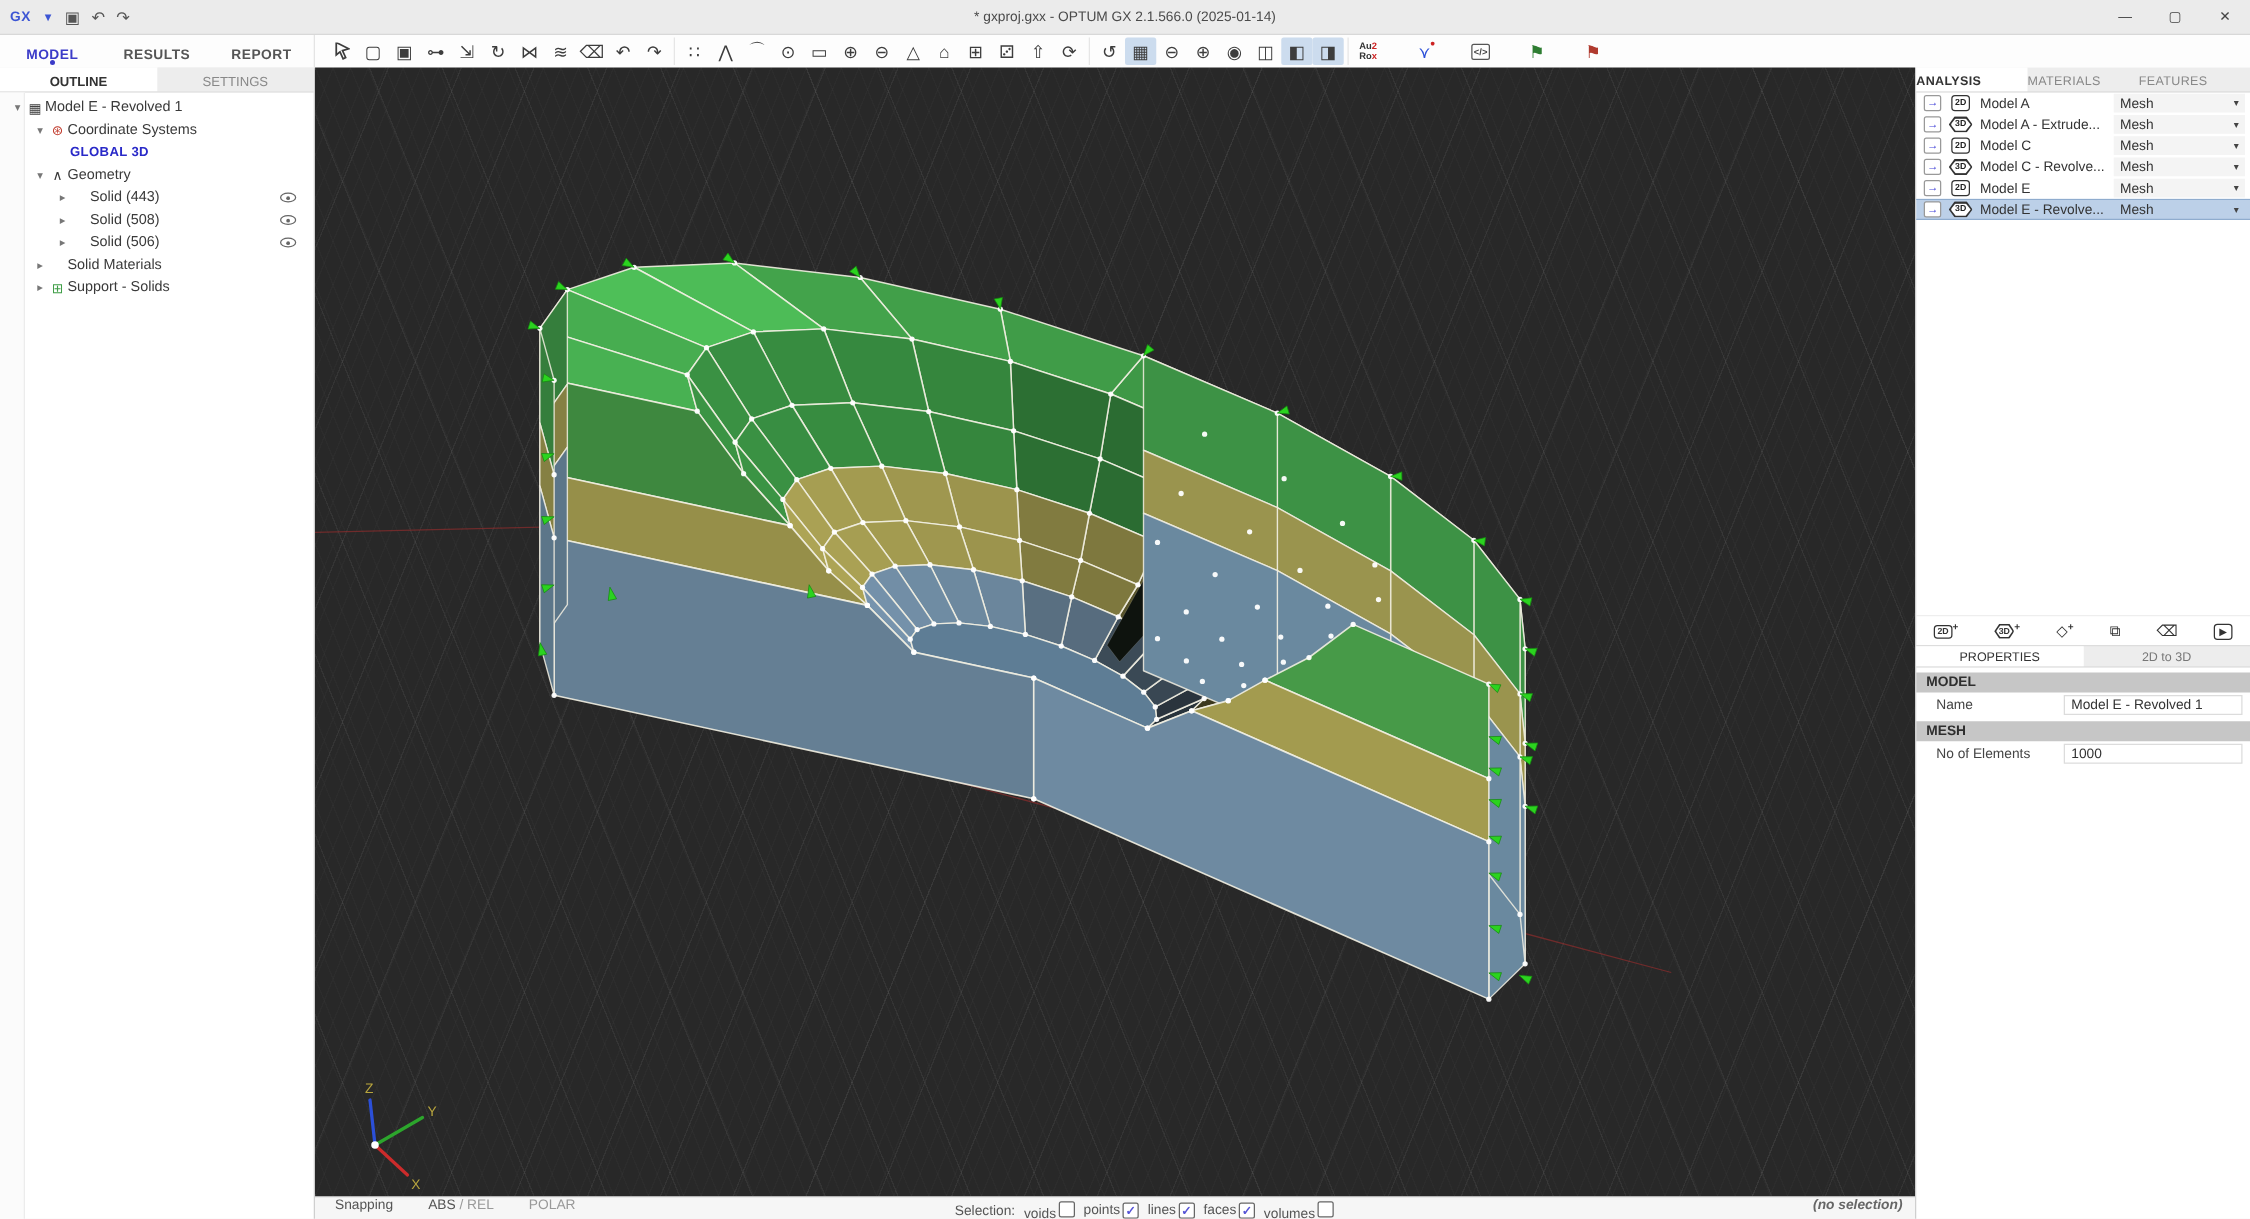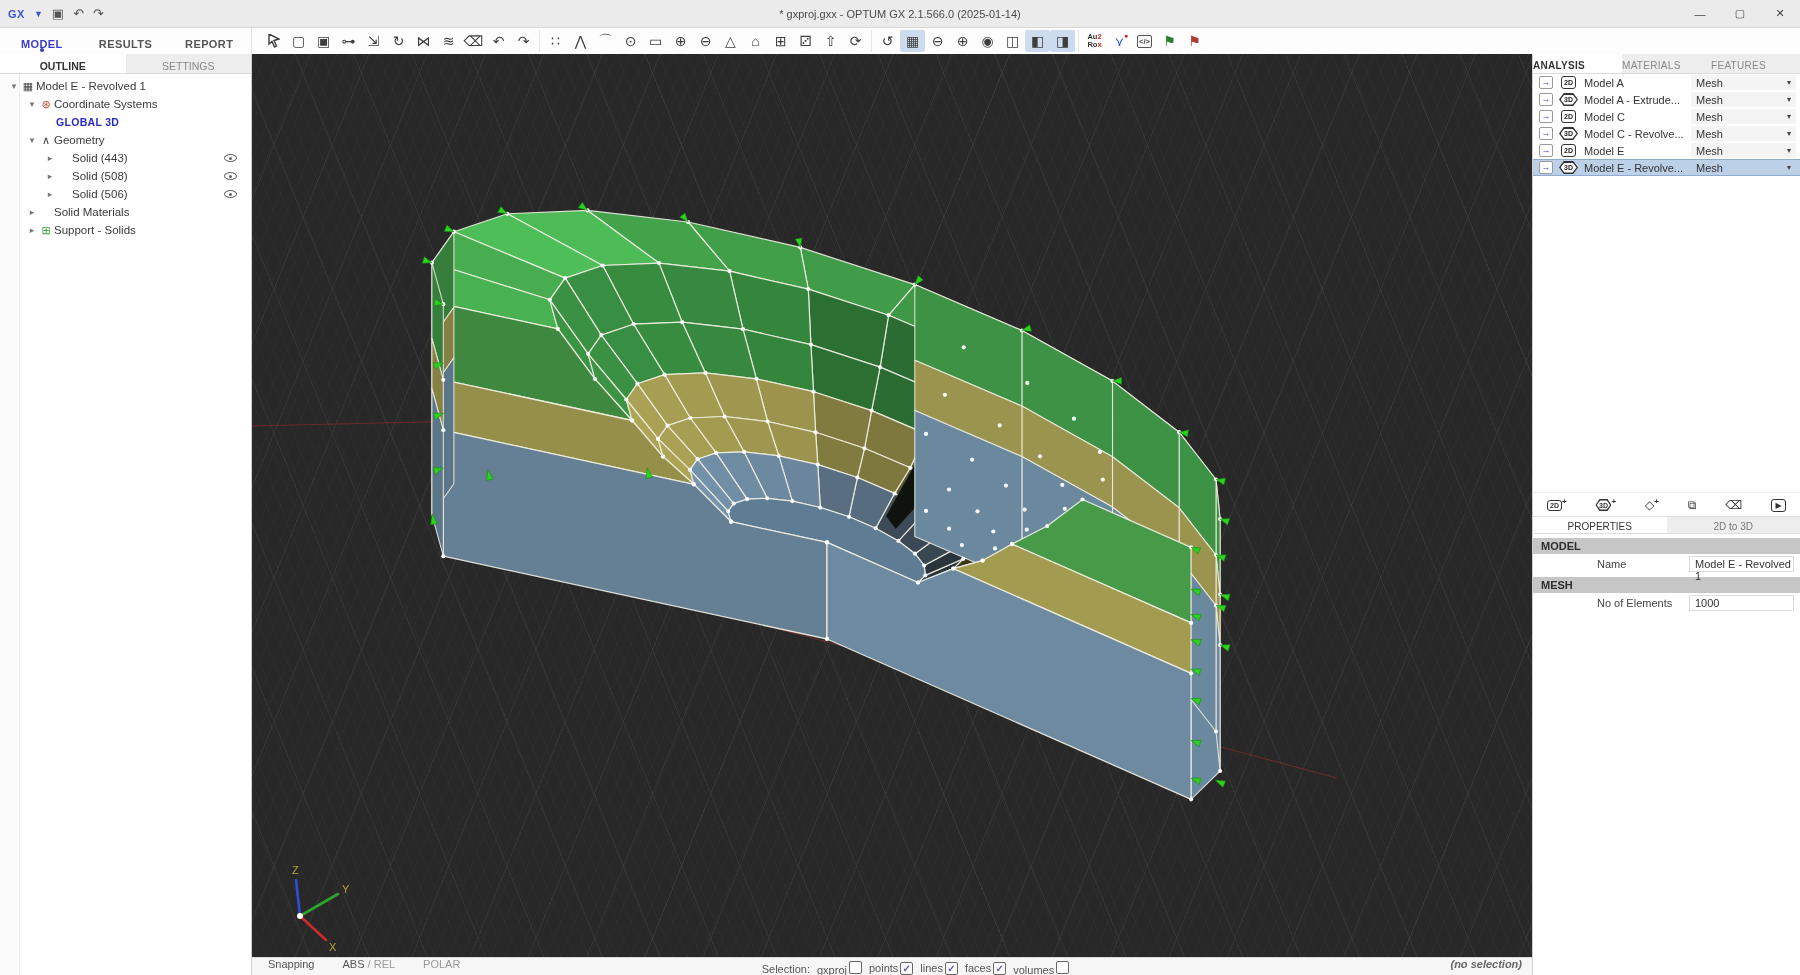--- a/index.html
+++ b/index.html
@@ -21,21 +21,21 @@
   
   .menurow { height:26px; display:flex; background:#fdfdfd; }
   .apptabs { width:252px; display:flex; border-right:1px solid #e4e4e4; }
   .apptab { flex:1; text-align:center; font-size:11px; font-weight:bold; letter-spacing:.4px;
     color:#555; padding-top:6px; position:relative; }
   .apptab.active { color:#3b3bc8; }
   .apptab.active .dot { position:absolute; left:50%; bottom:2px; width:4px; height:4px;
     margin-left:-2px; border-radius:50%; background:#3b3bc8; }
   .toolbar { flex:1; display:flex; align-items:center; padding-left:6px; }
   .tgroup { display:flex; align-items:center; border-right:1px solid #e6e6e6; padding:0 3px; height:22px; }
-  .tgroup:last-child { border-right:none; }
+  .tgroup:last-child { border-right:none;gap:20px; }
   .tbtn { width:25px; height:22px; display:flex; align-items:center; justify-content:center;
     font-size:14px; color:#3d3d3d; border-radius:2px; }
   .tbtn.act { background:#ccdcee; }
   .tbtn svg { display:block; }
   .au2 { font-size:7.5px; line-height:1.05; font-weight:bold; color:#333; text-align:left; }
   .au2 .red { color:#cc2222; }
   .codeic { border:1.2px solid #555; border-radius:2px; font-size:7.5px; font-weight:bold; padding:1px 1px; color:#444; }
   .flowic { color:#2b4fd8; font-size:13px; position:relative; }
   .flowic .rd { position:absolute; top:-2px; right:-4px; color:#cc2222; font-size:7px; }
   .flag1 { color:#2e7d32; } .flag2 { color:#b03a2e; }
@@ -114,21 +114,21 @@
   .ract .mini3d i { position:absolute; inset:1.4px; background:#fff; clip-path:polygon(25% 0,75% 0,100% 50%,75% 100%,25% 100%,0 50%); }
   .ract .mini3d b { position:relative; font-size:7px; font-style:normal; }
   .ract .runbox { border:1.4px solid #333; border-radius:3px; width:15px; height:13px; font-size:8px;
     display:flex; align-items:center; justify-content:center; }
   .ptabs { height:18px; display:flex; background:#ededed; border-top:1px solid #ddd; border-bottom:1px solid #ddd; }
   .ptab { flex:1; text-align:center; padding-top:3px; font-size:10px; color:#777; }
   .ptab.active { background:#fff; color:#333; font-weight:normal; }
   .sechdr { height:16px; background:#c6c6c6; color:#2e2e2e; font-weight:bold; font-size:11px;
     padding:2px 0 0 8px; margin-top:4px; }
   .prow { height:19px; display:flex; align-items:center; font-size:11px; color:#444; }
-  .prow .plabel { width:118px; padding-left:26px;margin-left:38px; }
+  .prow .plabel { width:118px; padding-left:16px; }
   .prow .pval { flex:1; margin-right:6px; border:1px solid #dcdcdc; background:#fff; height:16px;
     padding:1px 0 0 5px; color:#333; }
 </style>
 </head>
 <body>
 
 <div class="titlebar">
   <div class="tb-left">
     <span class="gx-logo">GX</span>
     <span class="gx-caret">▼</span>
@@ -619,21 +619,21 @@
         </svg>
     </div>
     <div class="statusbar">
       <div class="sb-left">
         <span>Snapping</span>
         <span class="sb-absrel"><span>ABS</span><span class="dim"> / </span><span class="dim">REL</span></span>
         <span class="dim" style="color:#999">POLAR</span>
       </div>
       <div class="sb-sel" id="selgroup">
         <span>Selection:</span>
-      <span><span>gxproj</span><span class="cb"></span></span>
+      <span><span>voids</span><span class="cb"></span></span>
           <span><span>points</span><span class="cb">✓</span></span>
           <span><span>lines</span><span class="cb">✓</span></span>
           <span><span>faces</span><span class="cb">✓</span></span>
           <span><span>volumes</span><span class="cb"></span></span>
         </div>
       <div class="sb-right">(no selection)</div>
     </div>
   </div>
 
   <div class="rpanel">

